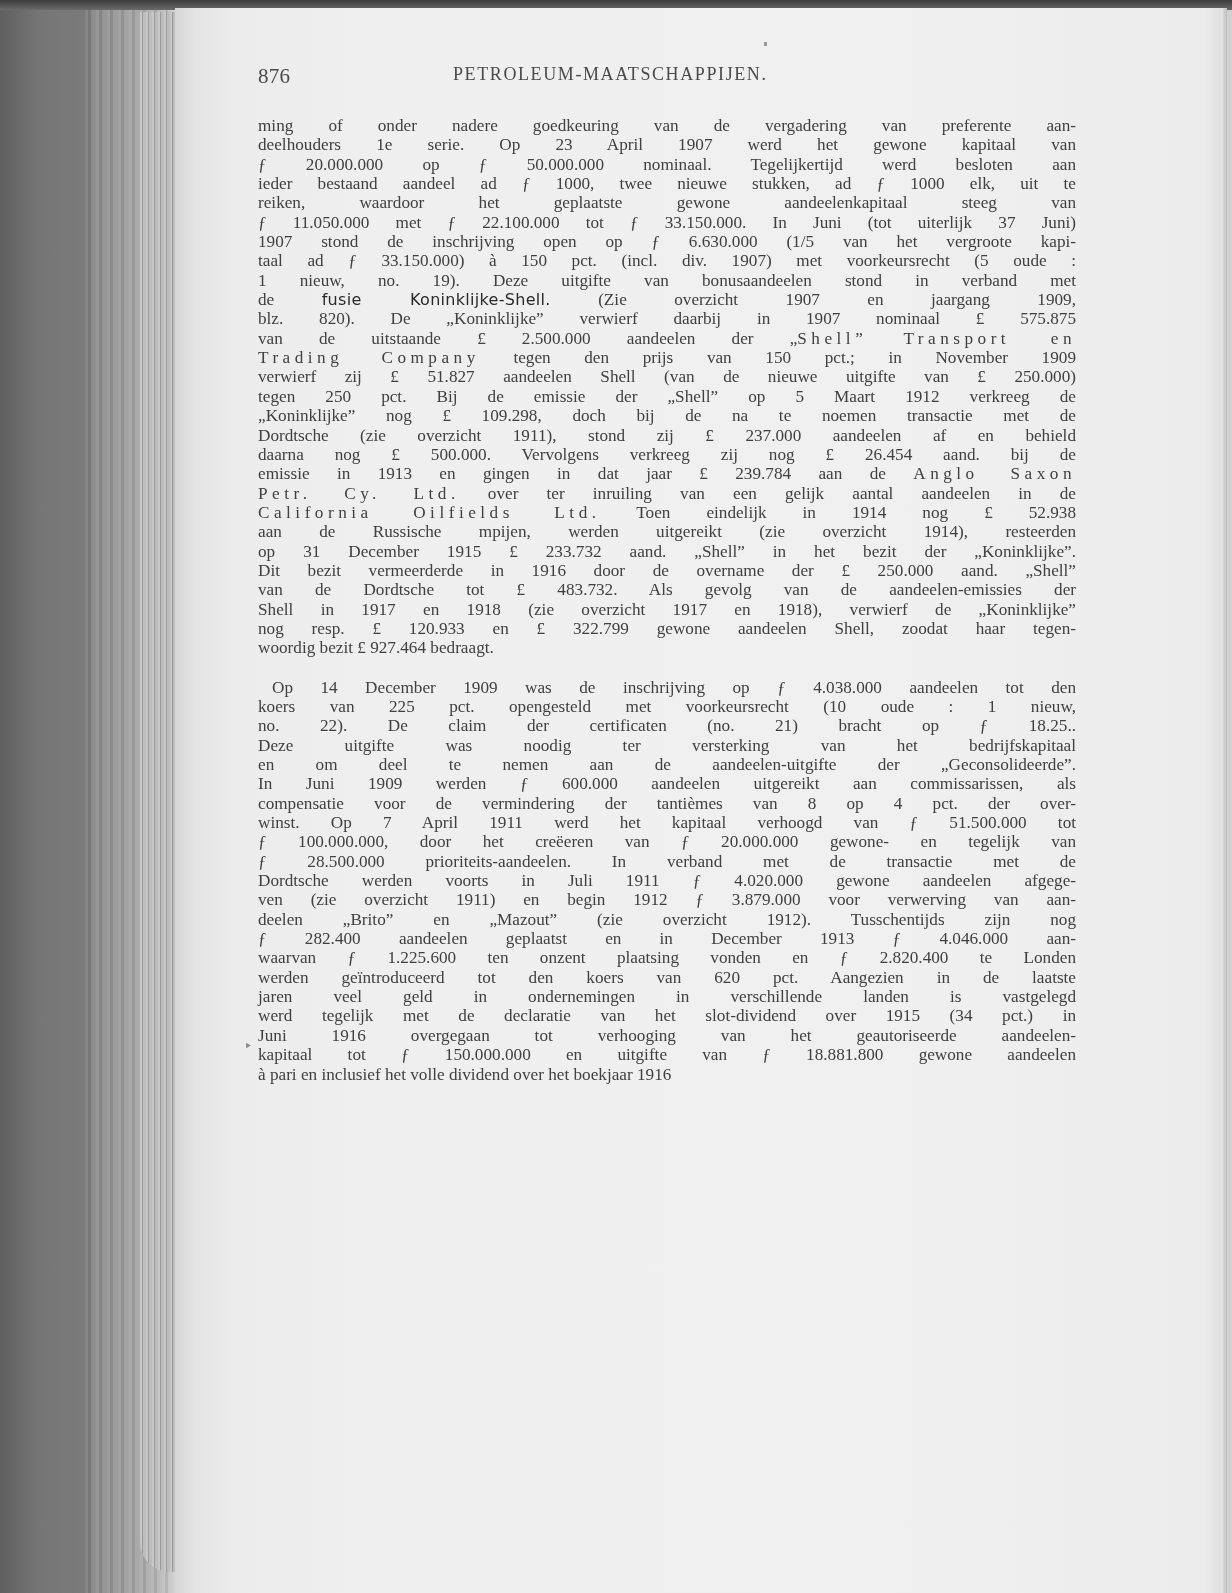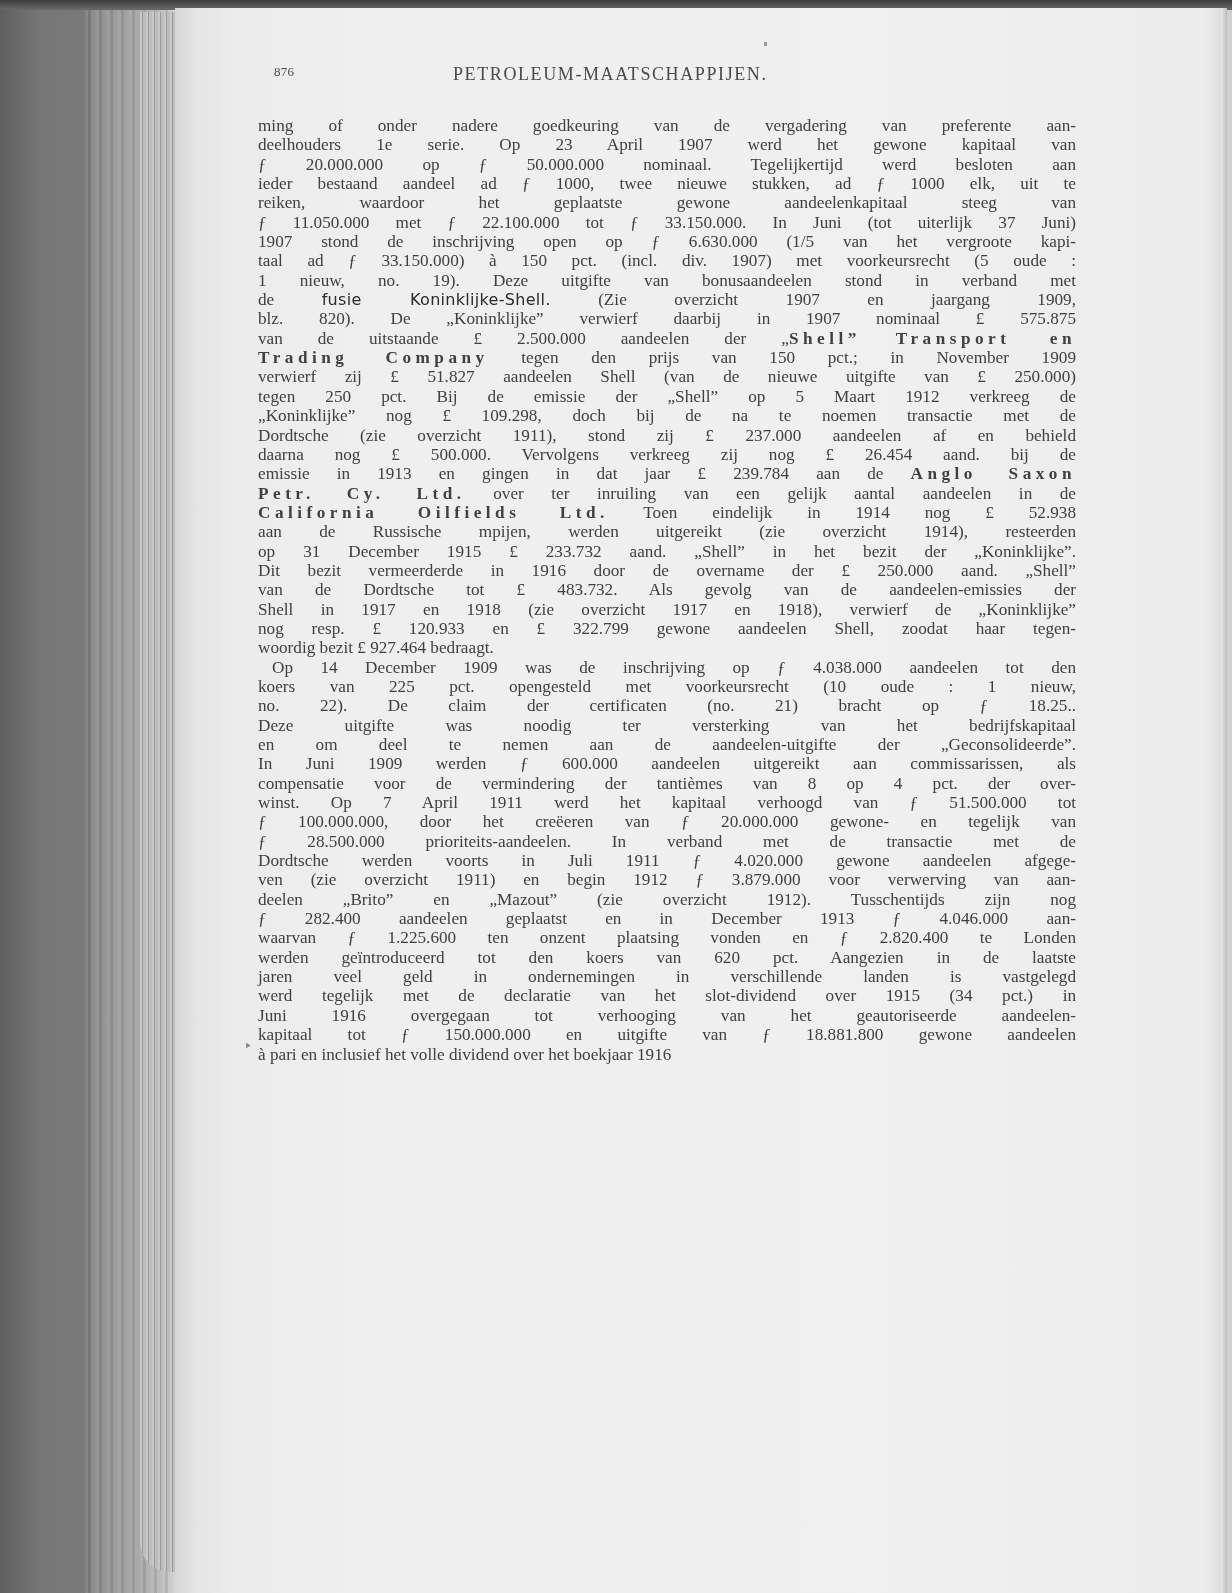--- a/index.html
+++ b/index.html
@@ -30,42 +30,42 @@
     background: linear-gradient(90deg, #d6d6d6 0px, #e4e4e4 20px, #ececec 60px, #efefef 200px, #f0f0f0 700px, #ececec 1030px, #d8d8d8 1052px);
   }
   .page-edge {
     position: absolute; right: 0; top: 0; width: 6px; height: 100%;
     background: linear-gradient(90deg, #e8e8e8, #bdbdbd);
   }
   .running-head {
     position: absolute; left: 258px; top: 64px; width: 820px; height: 26px;
   }
   .page-number {
-    position: absolute; left: 16px; top: 0;
-    font-size: 13px; color: #4a4a4a; letter-spacing: 0.3px; text-align: right;
+    position: absolute; left: 0; top: 0;
+    font-size: 21px; color: #4a4a4a; letter-spacing: 0.3px; text-align: right;
   }
   .running-title {
     position: absolute; left: 195px; top: 0;
     font-size: 18px; color: #4a4a4a; letter-spacing: 1.6px;
   }
   .body-text {
     position: absolute; left: 258px; top: 116px; width: 818px;
     font-size: 17.2px; line-height: 19.35px; color: #404040;
   }
   .line {
     display: block; white-space: nowrap; text-align: justify; text-align-last: justify;
     height: 19.35px;
   }
   .line.last { text-align-last: left; }
-  .line.indent { padding-left: 14px; box-sizing: border-box; }
+  .line.indent { padding-left: 14px; box-sizing: border-box; margin-top: 20px; }
   .bold-sans {
     font-family: "DejaVu Sans", "Liberation Sans", sans-serif;
     font-weight: normal; font-size: 16px; color: #2a2a2a; letter-spacing: 0.3px;
   }
-  .spaced { letter-spacing: 4.5px; font-weight: bold; }
+  .spaced { letter-spacing: 4.5px; }
   .margin-mark {
     position: absolute; left: 244px; top: 1038px; font-size: 14px; color: #888;
   }
   .dot-mark { position: absolute; left: 764px; top: 42px; width: 3px; height: 4px; background: #999; }
 </style>
 </head>
 <body>
 
 <div class="desk"></div>
 <div class="spine-lines"></div>

